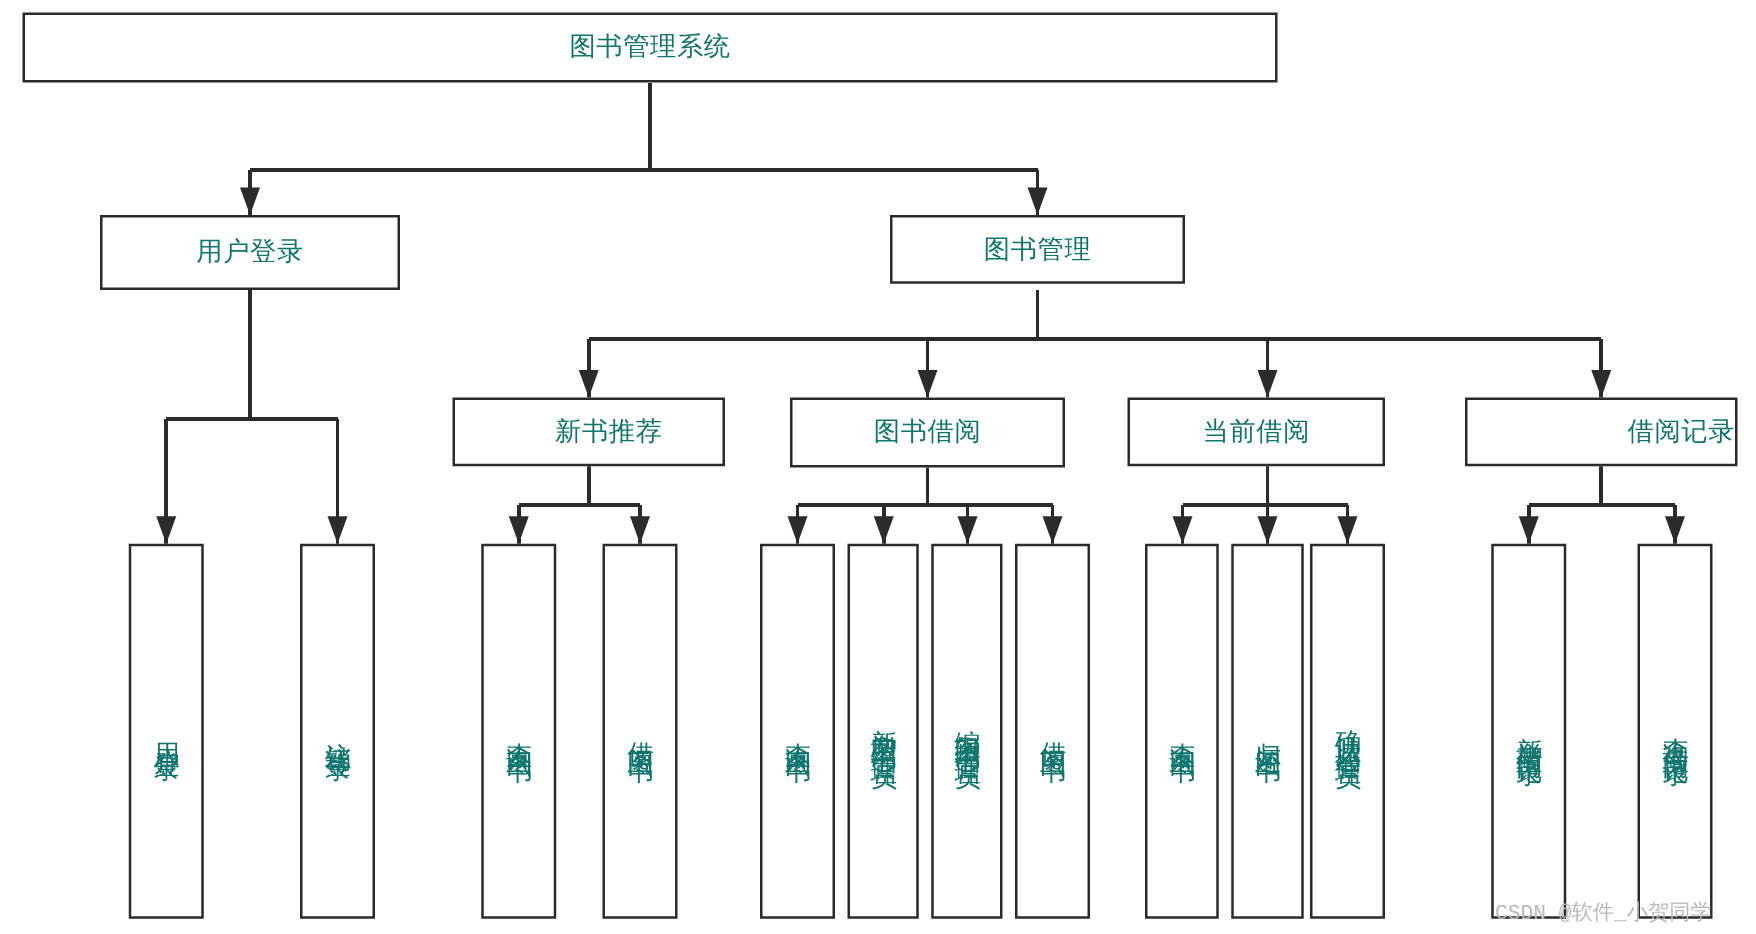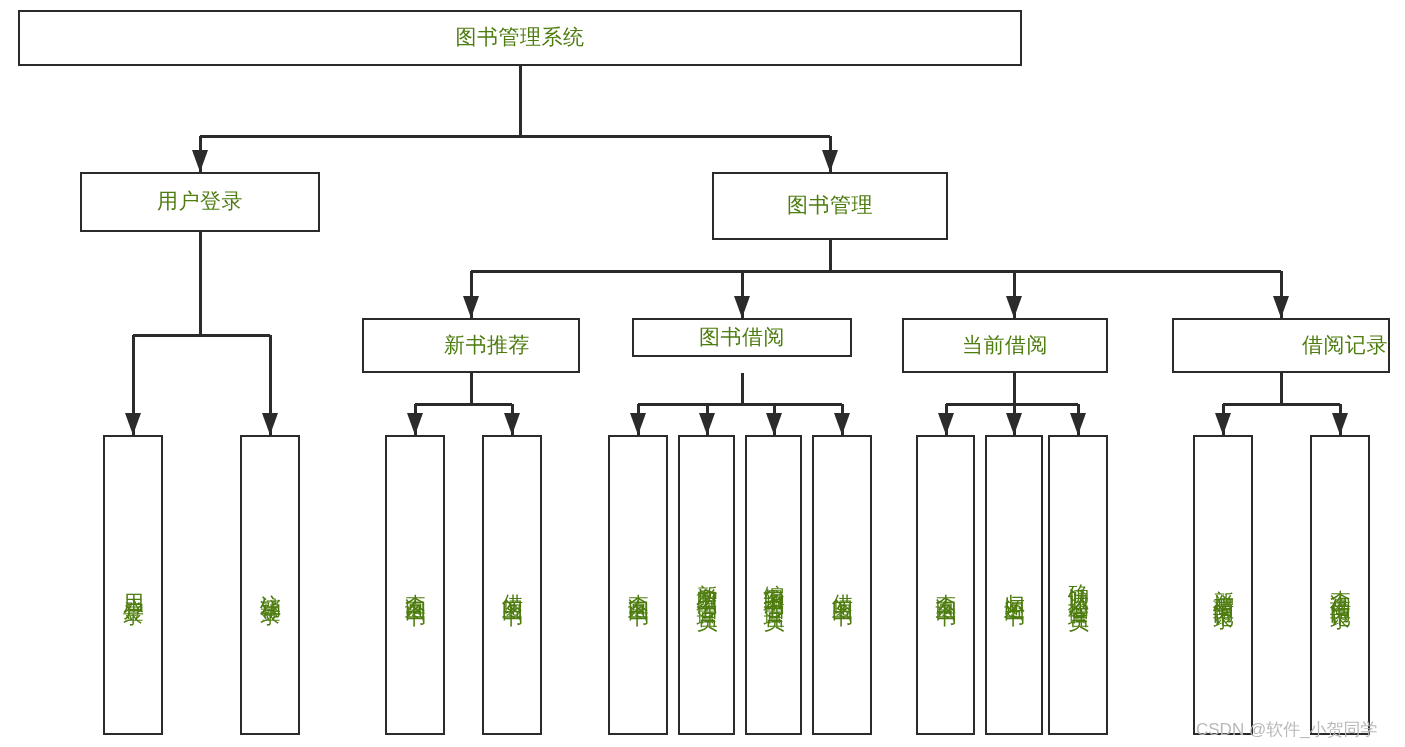--- a/index.html
+++ b/index.html
@@ -29,21 +29,21 @@
     position: absolute;
     box-sizing: border-box;
     background: #ffffff;
     border: 2.5px solid #2b2b2b;
     display: flex;
     align-items: center;
     justify-content: center;
     overflow: hidden;
   }
   .node-label {
-    color: #4d7c0f;
+    color: #0f766e;
     text-align: center;
     line-height: 1.12;
     white-space: nowrap;
     font-family: "DejaVu Sans", "Liberation Sans", sans-serif;
   }
   .node-box.horizontal .node-label {
     font-size: 21px;
     letter-spacing: 0.5px;
   }
   .node-box.vertical {
@@ -55,21 +55,21 @@
     text-orientation: upright;
     font-size: 21px;
     letter-spacing: 4px;
     line-height: 1;
   }
   .watermark {
     position: absolute;
     color: #b9b9b9;
     font-size: 17px;
     white-space: nowrap;
-    font-family: Liberation Sans, sans-serif;
+    font-family: Liberation Mono, monospace;
     pointer-events: none;
   }
 </style>
 </head>
 <body>
 
 <div id="diagram-root">
 
   <svg class="diagram-canvas" id="connector-layer" viewBox="0 0 1405 747" preserveAspectRatio="none" aria-hidden="true">
       <line x1="520" y1="66" x2="520" y2="136" stroke="#2b2b2b" stroke-width="3" shape-rendering="crispEdges"></line>
@@ -126,27 +126,27 @@
       <polygon points="1332,413 1348,413 1340,435" fill="#2b2b2b"></polygon>
     </svg>
 
   <div id="node-layer">
       <div class="node-box horizontal" style="left: 18px; top: 10px; width: 1004px; height: 56px;">
         <span class="node-label">图书管理系统</span>
       </div>
       <div class="node-box horizontal" style="left: 80px; top: 172px; width: 240px; height: 60px;">
         <span class="node-label">用户登录</span>
       </div>
-      <div class="node-box horizontal" style="left: 712px; top: 172px; width: 236px; height: 68px;">
+      <div class="node-box horizontal" style="left: 712px; top: 172px; width: 236px; height: 55px;">
         <span class="node-label">图书管理</span>
       </div>
       <div class="node-box horizontal" style="left: 362px; top: 318px; width: 218px; height: 55px; padding-left: 32px;">
         <span class="node-label">新书推荐</span>
       </div>
-      <div class="node-box horizontal" style="left: 632px; top: 318px; width: 220px; height: 39px;">
+      <div class="node-box horizontal" style="left: 632px; top: 318px; width: 220px; height: 56px;">
         <span class="node-label">图书借阅</span>
       </div>
       <div class="node-box horizontal" style="left: 902px; top: 318px; width: 206px; height: 55px;">
         <span class="node-label">当前借阅</span>
       </div>
       <div class="node-box horizontal" style="left: 1172px; top: 318px; width: 218px; height: 55px; justify-content: flex-end;">
         <span class="node-label">借阅记录</span>
       </div>
       <div class="node-box vertical" style="left: 103px; top: 435px; width: 60px; height: 300px;">
         <span class="node-label">用户登录</span>

